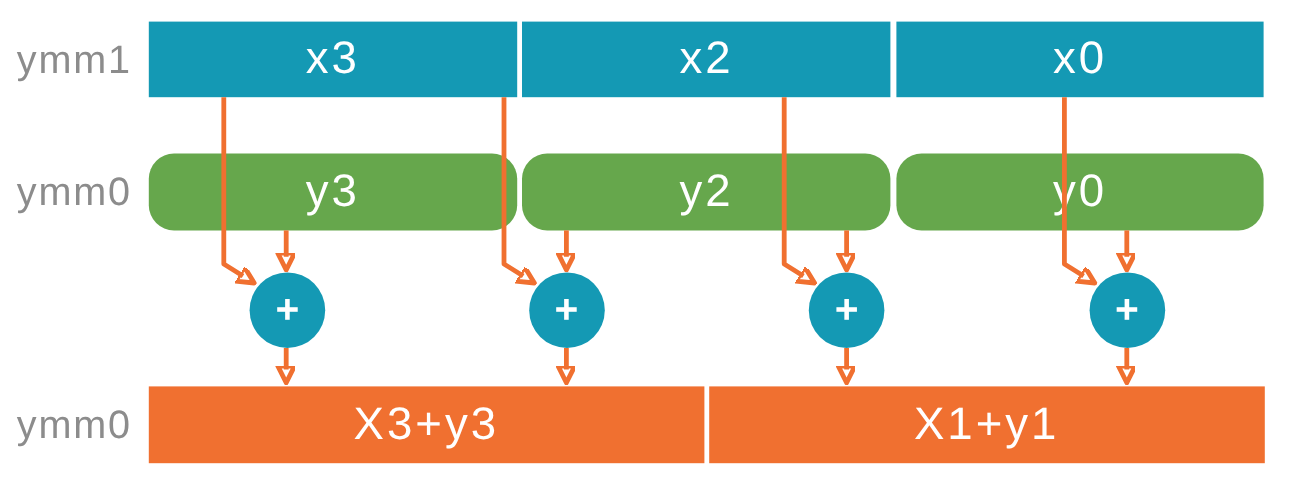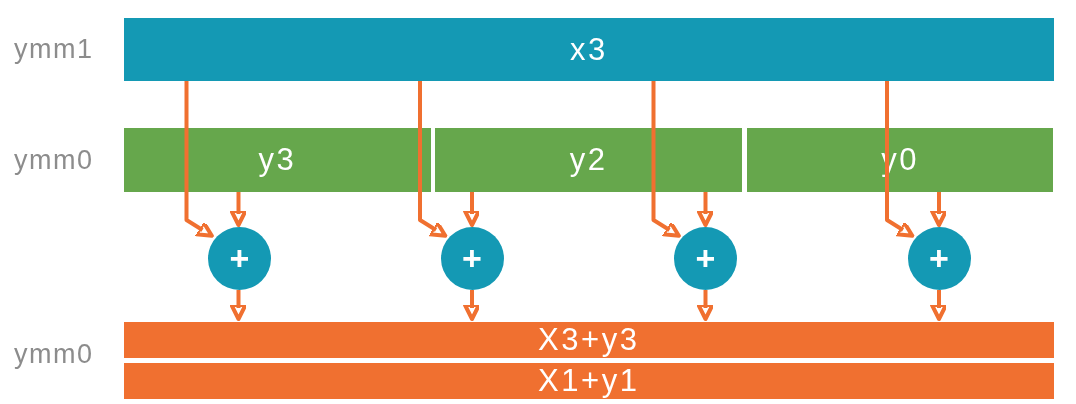--- a/index.html
+++ b/index.html
@@ -9,53 +9,53 @@
     height: 404px;
     background: #ffffff;
     font-family: "Liberation Sans", sans-serif;
     overflow: hidden;
   }
   .reg-label {
     position: absolute;
     left: 14px;
     width: 106px;
     color: var(--label-gray, #8C8C8C);
-    font-size: 27px;
+    font-size: 33px;
     letter-spacing: 1.5px;
     white-space: nowrap;
     z-index: 1;
   }
   .lbl-1 { top: 18px;  line-height: 63px; }
   .lbl-2 { top: 128px; line-height: 64px; }
   .lbl-3 { top: 322px; line-height: 64px; }
 
   .reg-row {
     position: absolute;
     left: 124px;
     width: 929.5px;
     display: flex;
     gap: 4.5px;
     z-index: 1;
   }
   .row-src1 { top: 18px;  height: 63px; }
   .row-src2 { top: 128px; height: 64px; }
-  .row-dest { top: 322px; height: 64px; flex-direction: column; }
+  .row-dest { top: 322px; height: 64px; }
 
   .lane {
     flex: 1 1 0;
     display: flex;
     align-items: center;
     justify-content: center;
     color: #ffffff;
-    font-size: 31px;
+    font-size: 38px;
     letter-spacing: 2.5px;
     white-space: nowrap;
   }
   .row-src1 .lane { background: var(--src1-fill, #1499B4); }
-  .row-src2 .lane { background: var(--src2-fill, #66A74C); }
+  .row-src2 .lane { background: var(--src2-fill, #66A74C); border-radius: 21px; }
   .row-dest .lane { background: var(--dest-fill, #F07030); }
 
   .op-circle {
     position: absolute;
     top: 227px;
     width: 63px;
     height: 63px;
     border-radius: 50%;
     background: var(--src1-fill, #1499B4);
     display: flex;
@@ -96,20 +96,22 @@
 <body>
 
 <div class="canvas">
 
   <div class="reg-label lbl-1">ymm1</div>
   <div class="reg-label lbl-2">ymm0</div>
   <div class="reg-label lbl-3">ymm0</div>
 
   <div class="reg-row row-src1">
     <div class="lane">x3</div>
+    <div class="lane">x2</div>
+    <div class="lane">x0</div>
   </div>
 
   <div class="reg-row row-src2">
     <div class="lane">y3</div>
     <div class="lane">y2</div>
     <div class="lane">y0</div>
   </div>
 
   <div class="reg-row row-dest">
     <div class="lane">X3+y3</div>

